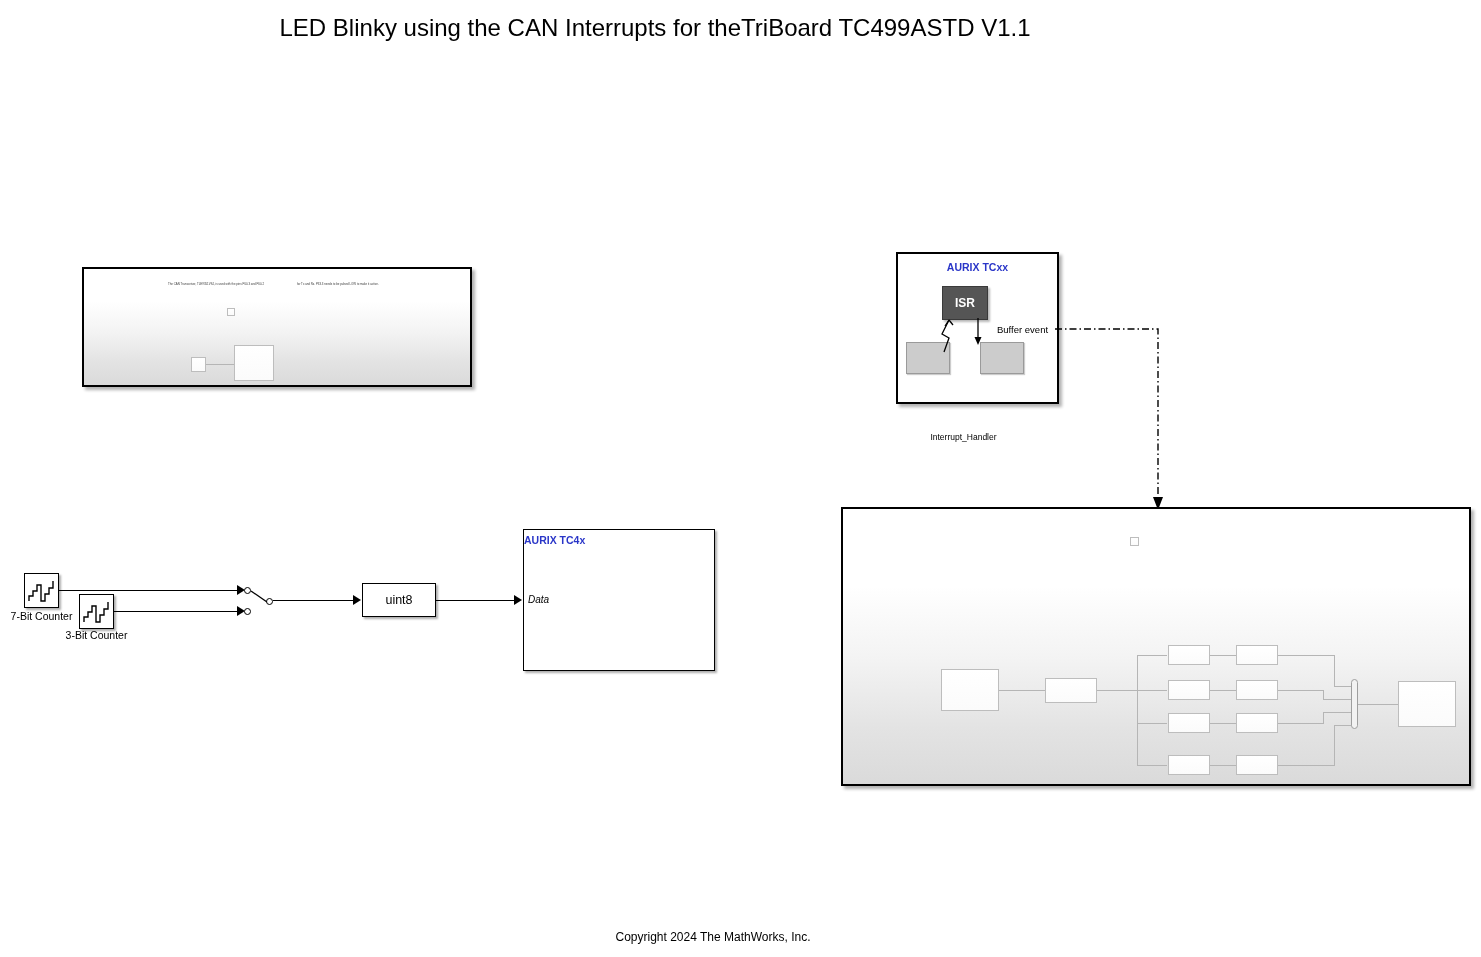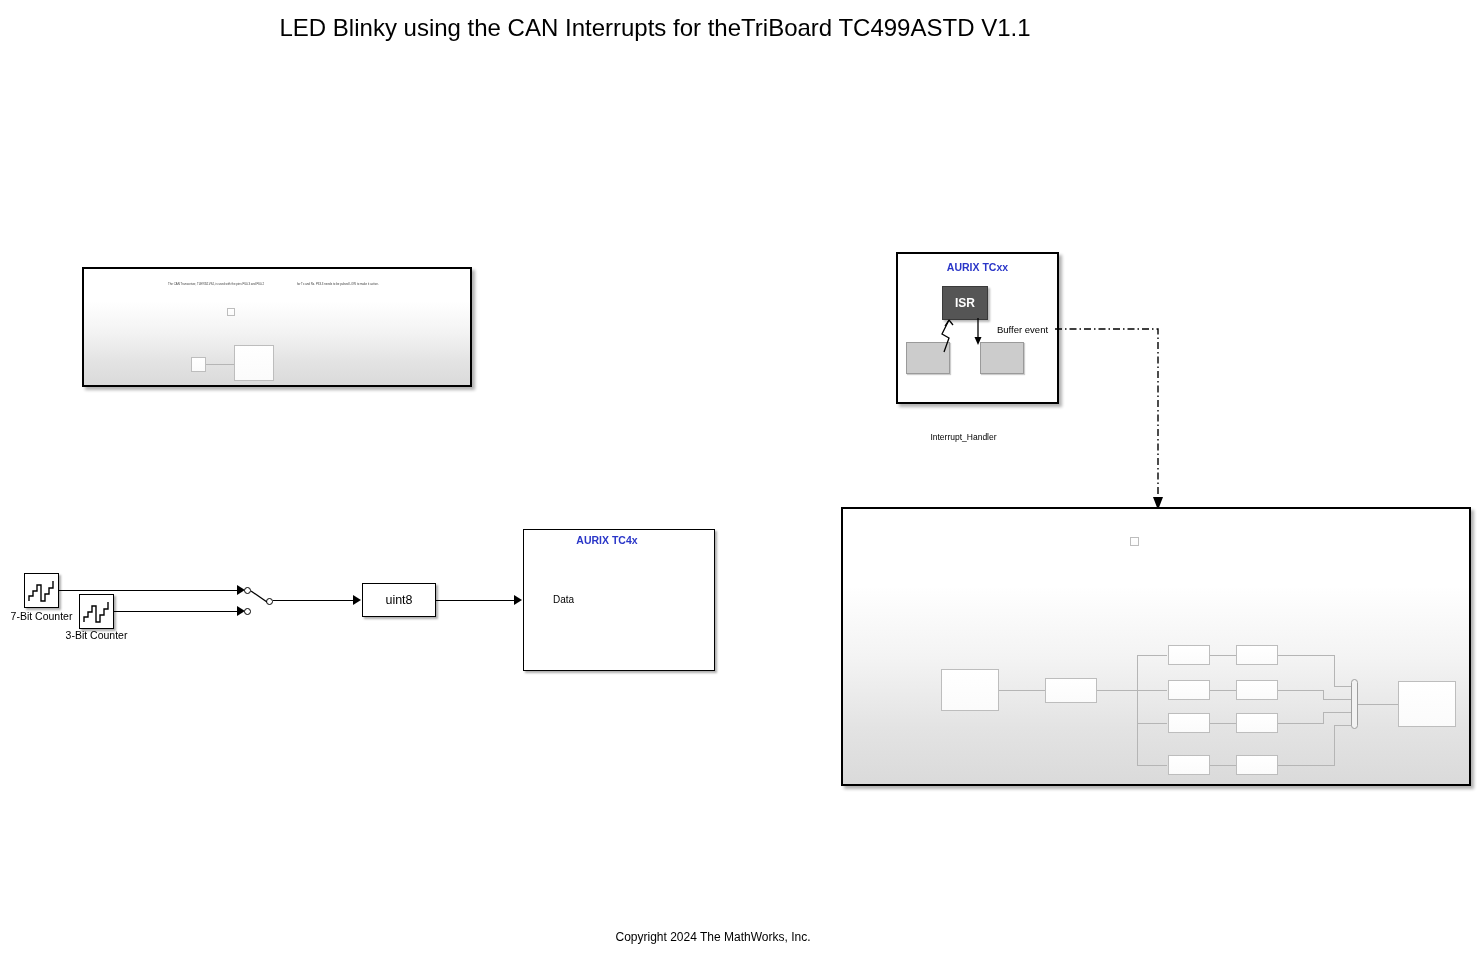--- a/index.html
+++ b/index.html
@@ -87,29 +87,29 @@
     background:#fff;border:1px solid #000;
     box-shadow:2px 2px 2px rgba(0,0,0,.32);box-sizing:border-box;
   }
   #counter3{left:24px;top:573px;width:35px;height:35px;}
   #counter4{left:79px;top:594px;width:35px;height:35px;}
   #counter3-label{left:0px;top:610px;width:83px;text-align:center;font-size:10.5px;color:#000;}
   #counter4-label{left:55px;top:629px;width:83px;text-align:center;font-size:10.5px;color:#000;}
   #uint8-block{left:362px;top:583px;width:74px;height:34px;
     display:flex;align-items:center;justify-content:center;font-size:12.5px;color:#000;}
   #mcan-block{left:523px;top:529px;width:192px;height:142px;}
-  #mcan-vendor{left:0;top:4px;width:100%;text-align:center;
+  #mcan-vendor{left:0;top:4px;width:100%;text-align:left;
     font-size:10.5px;color:#2a36c8;font-weight:600;padding-right:24px;box-sizing:border-box;}
   #mcan-text{
     left:30px;top:48px;width:162px;text-align:center;color:#000;line-height:15px;
   }
   #mcan-text .l1,#mcan-text .l2,#mcan-text .l3{font-size:12.5px;}
   #mcan-text .l4{font-size:11.5px;}
   #mcan-text .l5{font-size:10.5px;}
-  #mcan-data-port{left:553px;top:594px;font-size:10px;color:#000;}
+  #mcan-data-port{left:528px;top:594px;font-size:10px;color:#000;font-style:italic;}
 
   
   #function-subsystem{left:841px;top:507px;width:630px;height:279px;}
   #function-label{left:1096px;top:510px;width:170px;text-align:center;font-size:10.5px;color:#000;}
 
   
   .wire{background:#000;}
   .wire-h{height:1px;}
   .arrow-r{
     width:0;height:0;border-top:5px solid transparent;border-bottom:5px solid transparent;

